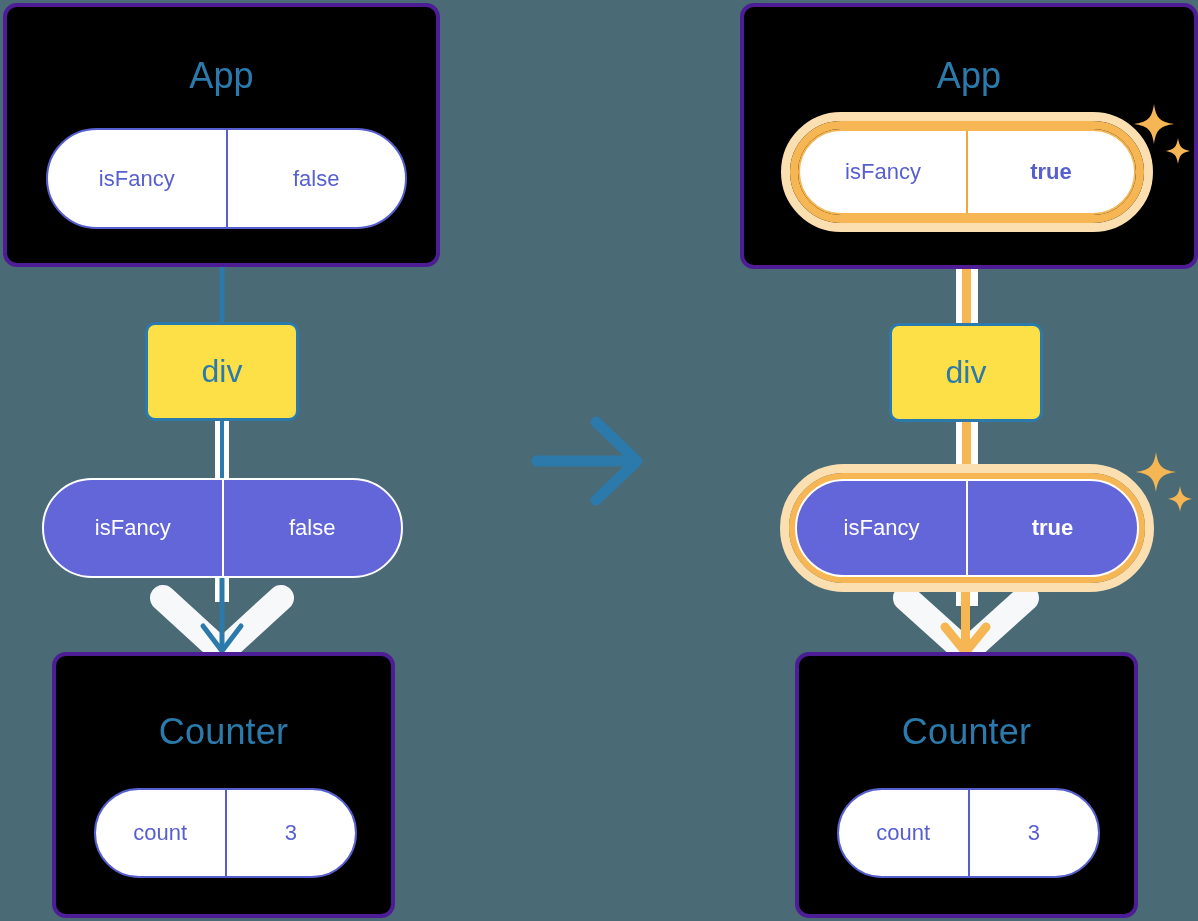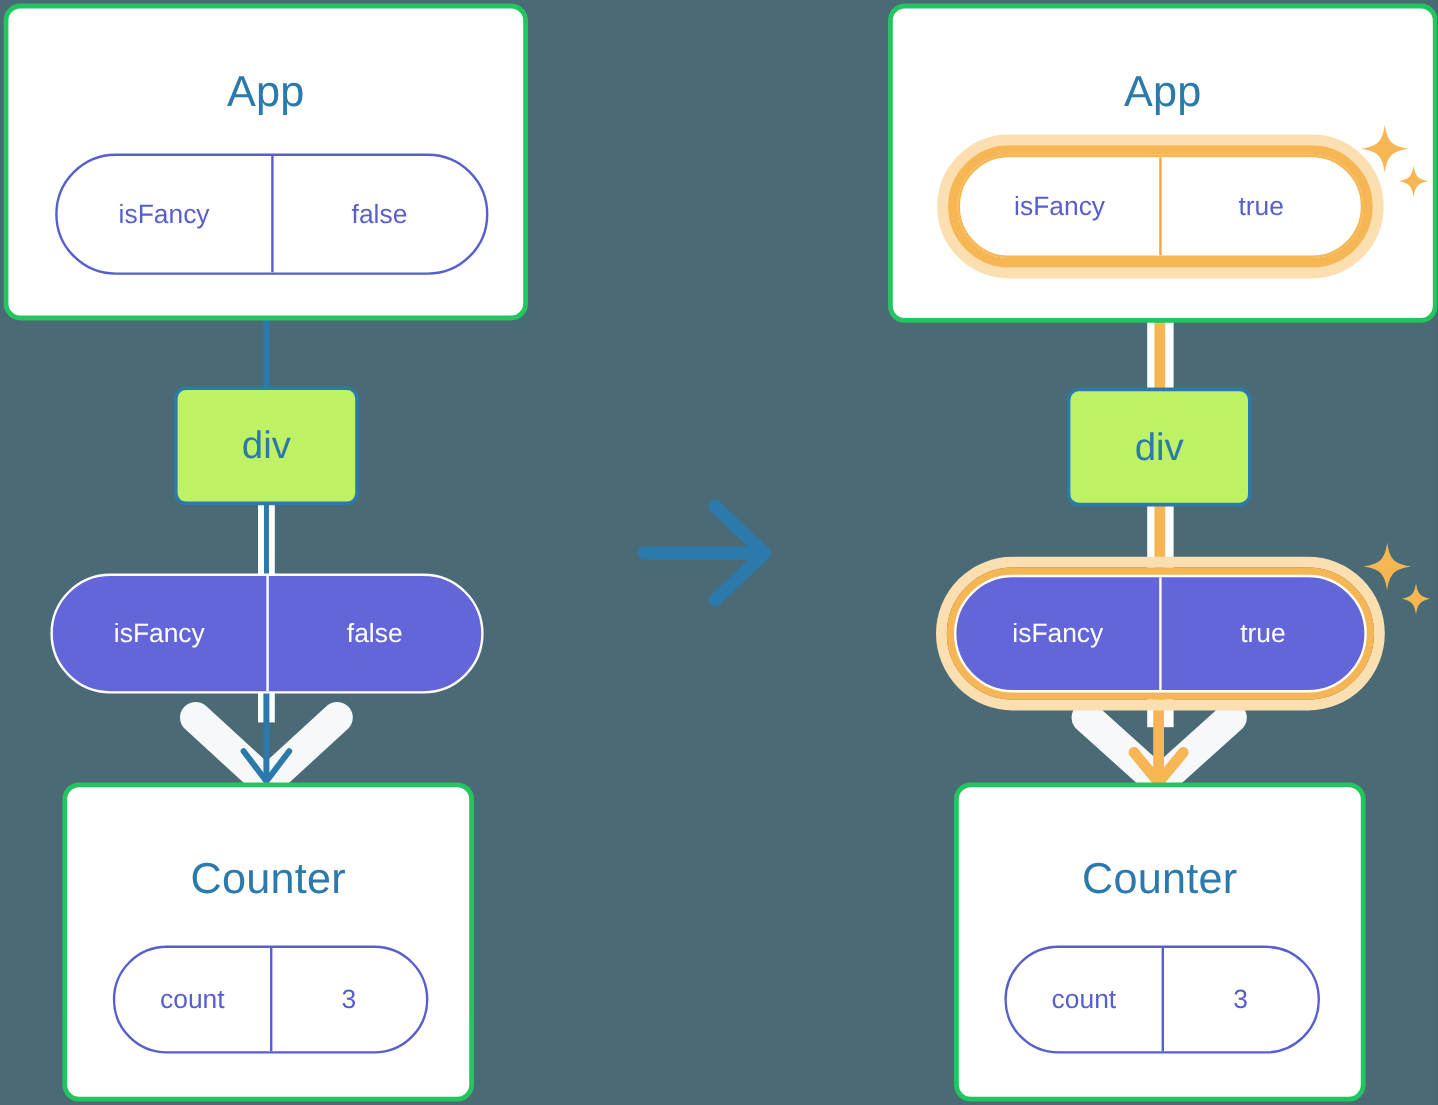--- a/index.html
+++ b/index.html
@@ -22,38 +22,38 @@
   .svg-layer {
     position: absolute;
     left: 0;
     top: 0;
     width: 1198px;
     height: 921px;
   }
   
   .card {
     position: absolute;
-    background: #ffffff;
-    border: 4px solid #22c55e;
+    background: #000000;
+    border: 4px solid #4c1d95;
     border-radius: 14px;
     box-sizing: border-box;
   }
   .card-title {
     position: absolute;
     left: 0;
     right: 0;
     text-align: center;
     color: #2b7aab;
     font-size: 36px;
     font-weight: 400;
     letter-spacing: .2px;
   }
   .node-box {
     position: absolute;
-    background: #bef264;
+    background: #fde047;
     border: 3px solid #2b7aab;
     border-radius: 10px;
     box-sizing: border-box;
     display: flex;
     align-items: center;
     justify-content: center;
     color: #2b7aab;
     font-size: 32px;
   }
   
@@ -79,21 +79,21 @@
     align-items: center;
     justify-content: center;
     font-size: 22px;
     white-space: nowrap;
   }
   .pill-outline .pill-key, .pill-outline .pill-val { color: #575fcf; }
   .pill-filled  .pill-key, .pill-filled  .pill-val { color: #ffffff; }
   .pill-outline .pill-val { border-left: 2px solid #575fcf; }
   .pill-filled  .pill-val { border-left: 2px solid #ffffff; }
   .pill.hl-ring  .pill-val { border-left-color: #f0a83c; }
-  .bold { font-weight: normal; }
+  .bold { font-weight: bold; }
 
   
   .ring {
     position: absolute;
     border-radius: 999px;
     box-sizing: border-box;
     pointer-events: none;
   }
   .ring-outer {
     border: 9px solid #fbdfb0;

